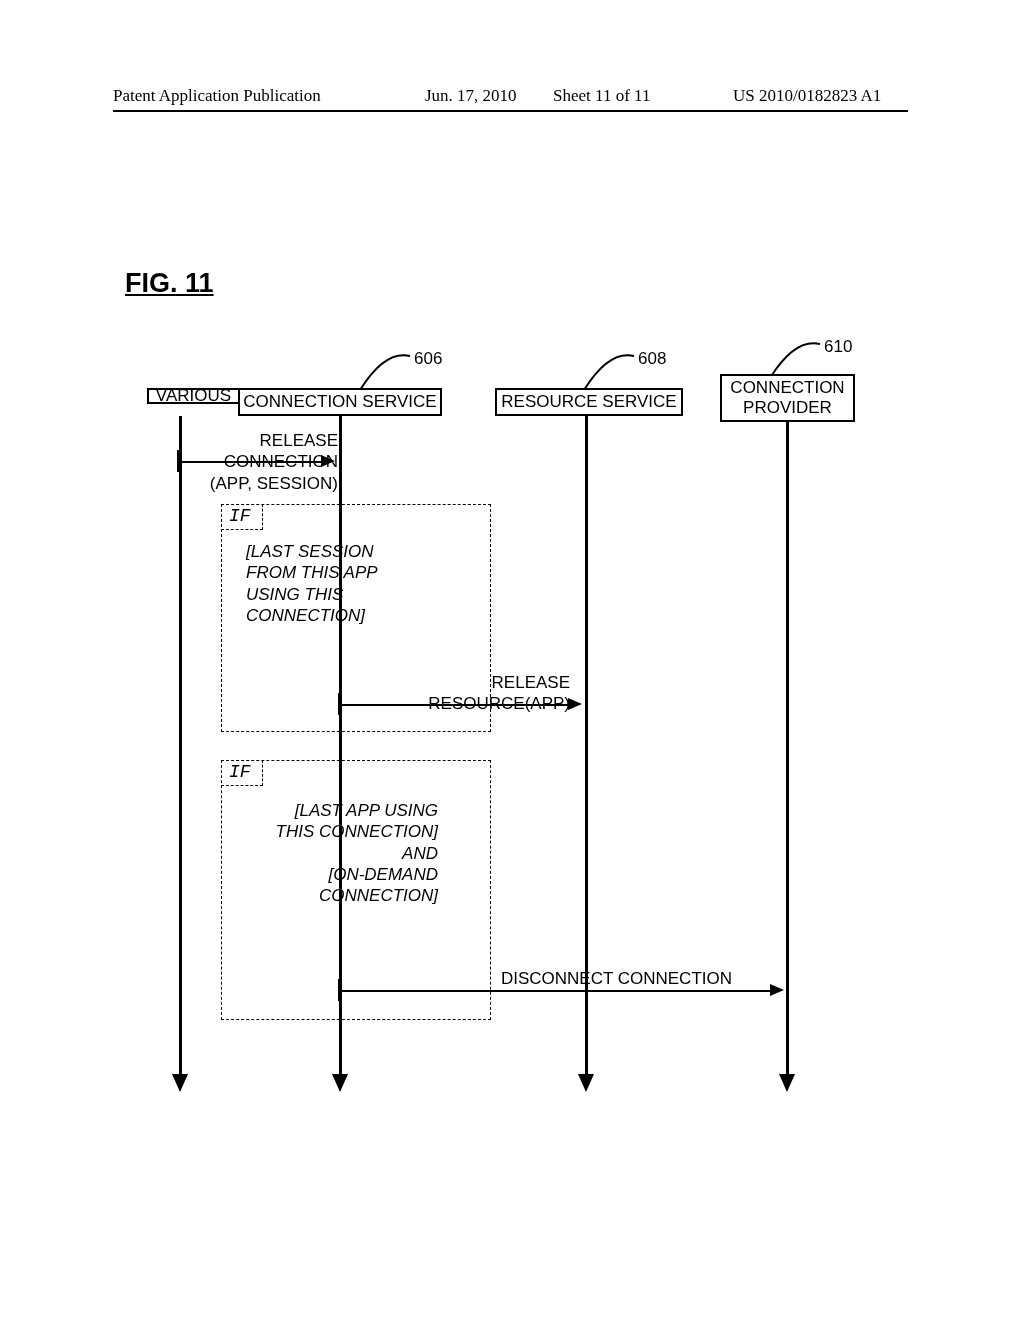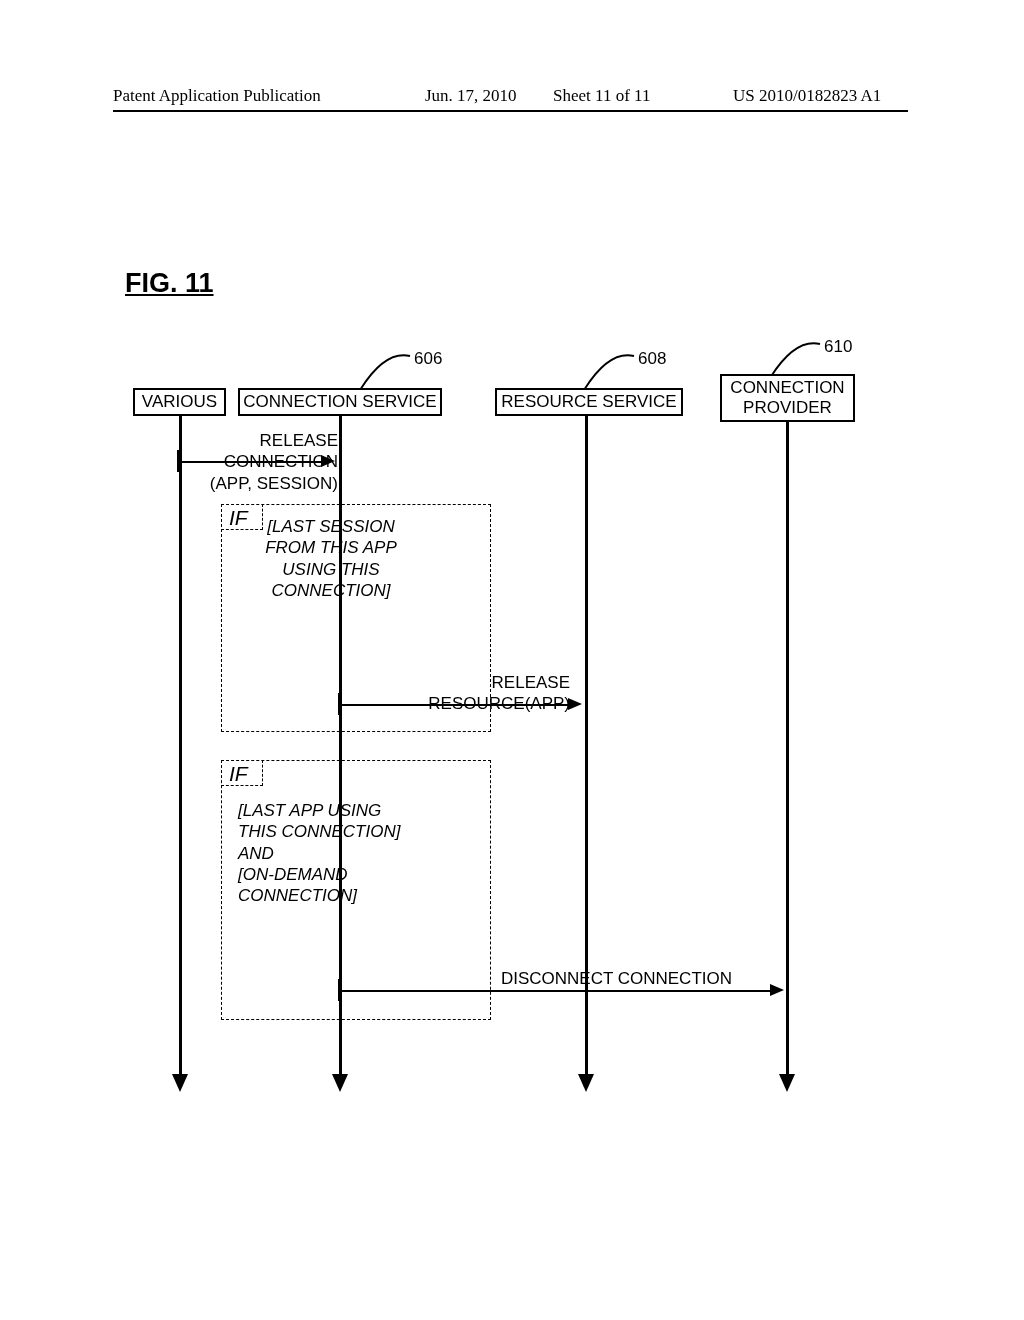--- a/index.html
+++ b/index.html
@@ -87,23 +87,24 @@
   .dashed-box {
     position: absolute;
     border: 1.5px dashed #000;
     box-sizing: border-box;
   }
   .if-tag {
     position: absolute;
     border-right: 1.5px dashed #000;
     border-bottom: 1.5px dashed #000;
     font-style: italic;
-    font-size: 21px;
+    font-size: 18px;
     padding: 2px 8px;
     box-sizing: border-box;
+    font-family: Liberation Mono, monospace;
   }
 </style>
 </head>
 <body>
 
 <div class="header">
   <span class="header-left">Patent Application Publication</span>
   <span class="header-center">Jun. 17, 2010</span>
   <span class="header-sheet">Sheet 11 of 11</span>
   <span class="header-right">US 2010/0182823 A1</span>
@@ -120,21 +121,21 @@
 <svg style="position:absolute;top:350px;left:584px;width:55px;height:40px" viewBox="0 0 55 40">
   <path d="M 0 40 Q 25 0 50 6" stroke="#000" stroke-width="2" fill="none"></path>
 </svg>
 <div class="ref-label" style="top:349px;left:638px">608</div>
 
 <svg style="position:absolute;top:338px;left:770px;width:55px;height:40px" viewBox="0 0 55 40">
   <path d="M 0 40 Q 25 0 50 6" stroke="#000" stroke-width="2" fill="none"></path>
 </svg>
 <div class="ref-label" style="top:337px;left:824px">610</div>
 
-<div class="lifeline-box" style="top:388px;left:133px;width:93px;height:28px">
+<div class="lifeline-box" style="top:388px;left:147px;width:93px;height:16px">
   <span>VARIOUS</span>
 </div>
 <div class="lifeline-box" style="top:388px;left:238px;width:204px;height:28px">
   <span>CONNECTION SERVICE</span>
 </div>
 <div class="lifeline-box" style="top:388px;left:495px;width:188px;height:28px">
   <span>RESOURCE SERVICE</span>
 </div>
 <div class="lifeline-box" style="top:374px;left:720px;width:135px;height:48px;flex-direction:column;line-height:1.15">
   <span>CONNECTION</span>
@@ -160,40 +161,40 @@
 </div>
 <div class="h-arrow" style="top:461px;left:181px;width:140px"></div>
 <div class="h-arrow-head-r" style="top:455px;left:321px"></div>
 
 <div style="position:absolute;top:450px;left:177px;width:2px;height:22px;background:#000"></div>
 
 <div class="dashed-box" style="top:504px;left:221px;width:270px;height:228px"></div>
 <div class="if-tag" style="top:504px;left:221px;width:42px;height:26px">
   <span>IF</span>
 </div>
-<div class="msg-label italic" style="top:516px;left:246px;width:170px;text-align:center">
+<div class="msg-label italic" style="top:541px;left:246px;width:170px;text-align:left">
   <div>[LAST SESSION</div>
   <div>FROM THIS APP</div>
   <div>USING THIS</div>
   <div>CONNECTION]</div>
 </div>
 
 <div class="msg-label" style="top:672px;left:400px;width:170px">
   <div>RELEASE</div>
   <div>RESOURCE(APP)</div>
 </div>
 <div class="h-arrow" style="top:704px;left:341px;width:227px"></div>
 <div class="h-arrow-head-r" style="top:698px;left:568px"></div>
 <div style="position:absolute;top:693px;left:338px;width:2px;height:22px;background:#000"></div>
 
 <div class="dashed-box" style="top:760px;left:221px;width:270px;height:260px"></div>
 <div class="if-tag" style="top:760px;left:221px;width:42px;height:26px">
   <span>IF</span>
 </div>
-<div class="msg-label italic" style="top:800px;left:238px;width:200px;text-align:left">
+<div class="msg-label italic" style="top:800px;left:238px;width:200px;text-align:right">
   <div>[LAST APP USING</div>
   <div>THIS CONNECTION]</div>
   <div>AND</div>
   <div>[ON-DEMAND</div>
   <div>CONNECTION]</div>
 </div>
 
 <div class="msg-label" style="top:968px;left:432px;width:300px">DISCONNECT CONNECTION</div>
 <div class="h-arrow" style="top:990px;left:341px;width:429px"></div>
 <div class="h-arrow-head-r" style="top:984px;left:770px"></div>

